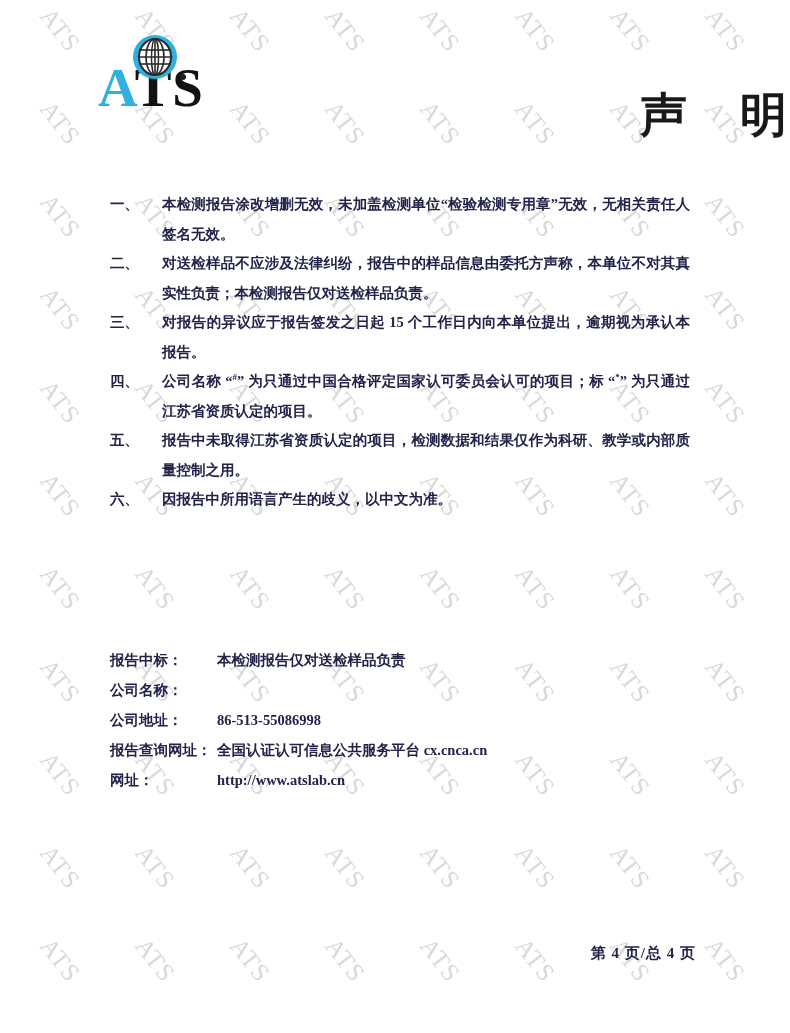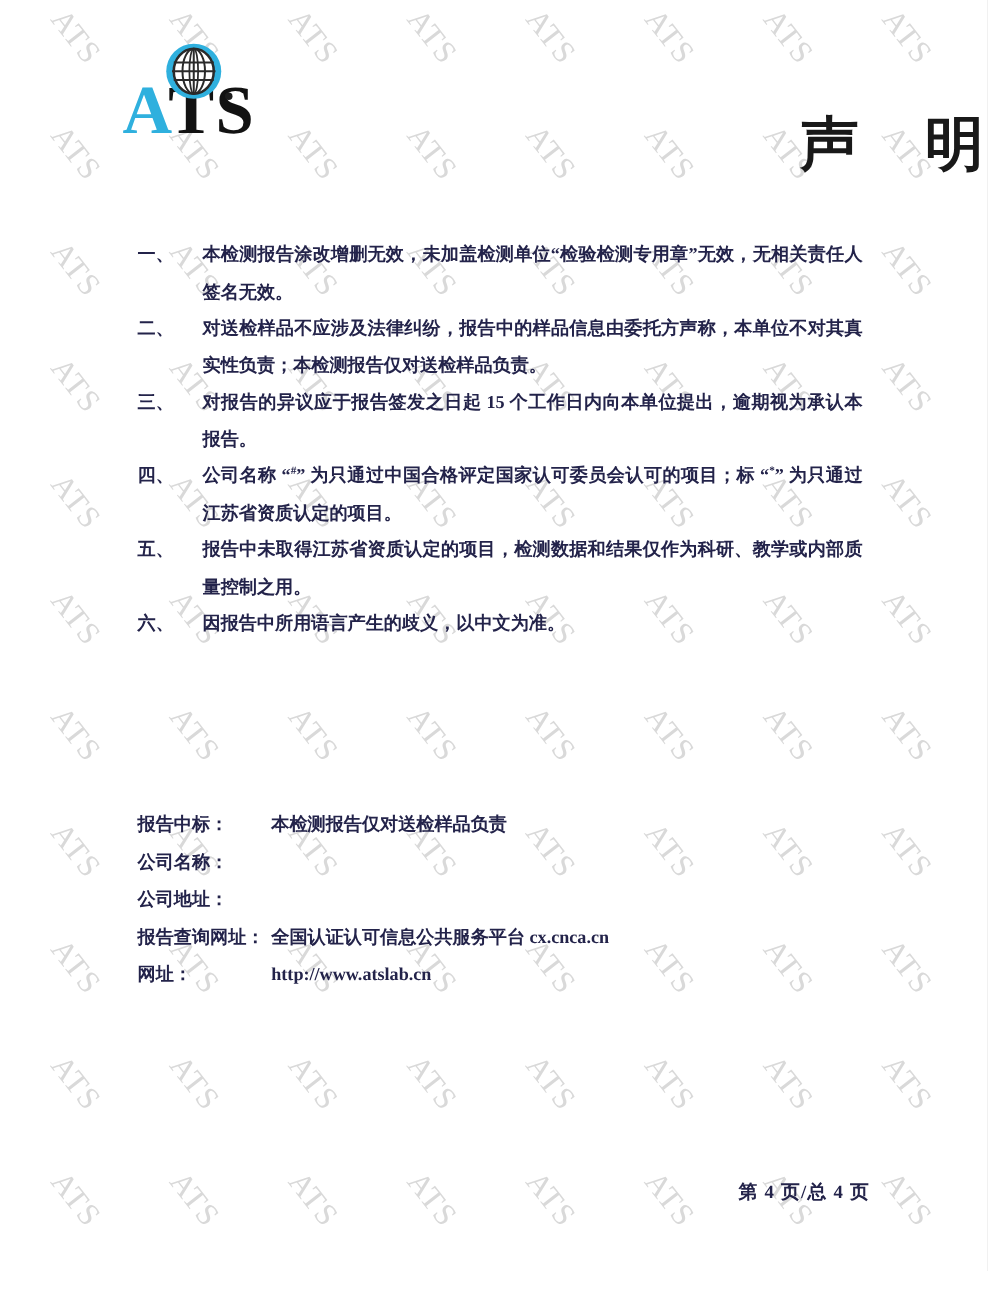--- a/index.html
+++ b/index.html
@@ -197,20 +197,21 @@
     <div class="company">
         <div class="co-row">
           <span class="co-label">报告中标：</span>
           <span class="co-value">本检测报告仅对送检样品负责</span>
         </div>
         <div class="co-row">
           <span class="co-label">公司名称：</span>
         </div>
         <div class="co-row">
           <span class="co-label">公司地址：</span>
+          <span class="co-value">86-513-55086998</span>
         </div>
         <div class="co-row">
           <span class="co-label">报告查询网址：</span>
           <span class="co-value">全国认证认可信息公共服务平台 cx.cnca.cn</span>
         </div>
         <div class="co-row">
           <span class="co-label">网址：</span>
           <span class="co-value">http://www.atslab.cn</span>
         </div>
       </div>

